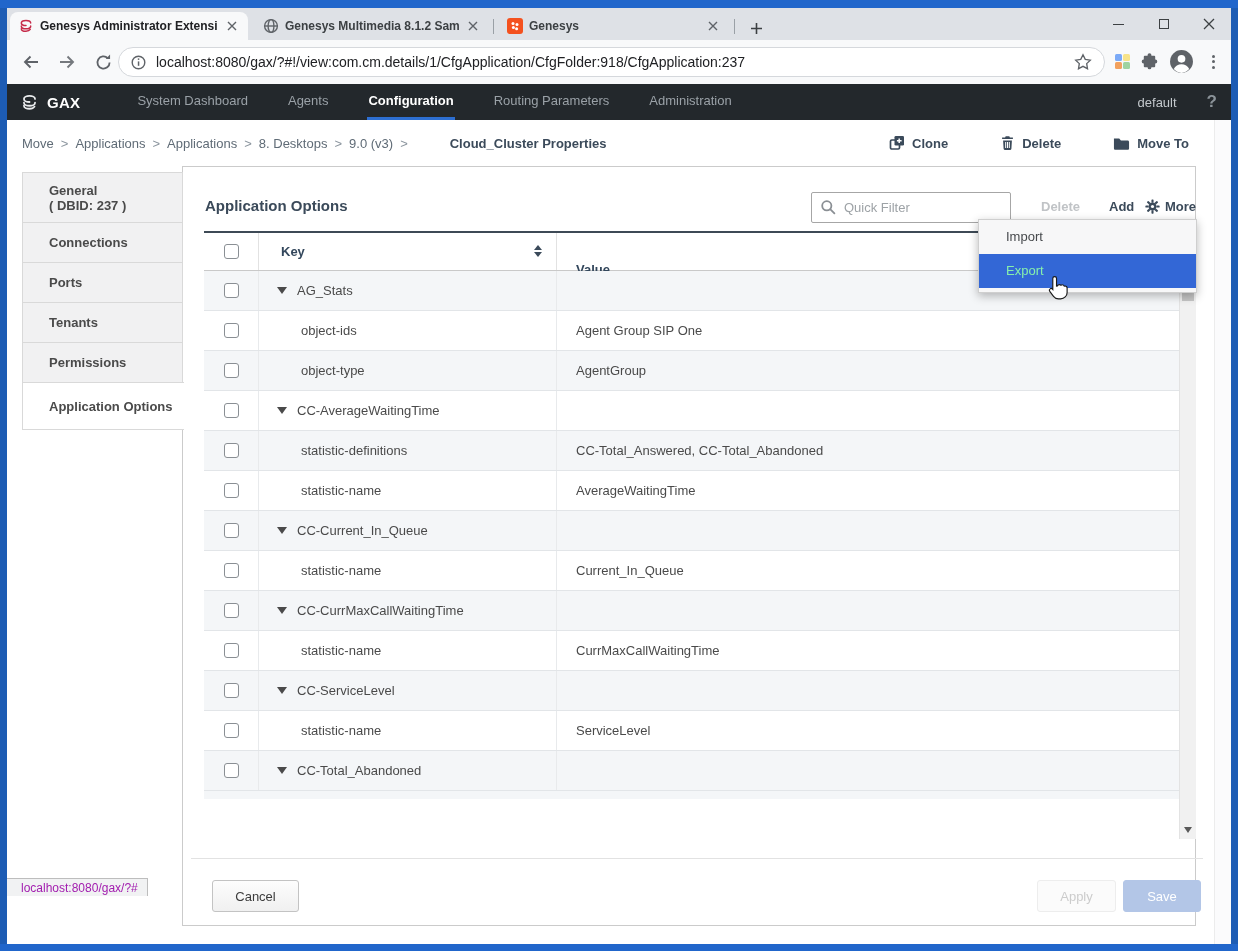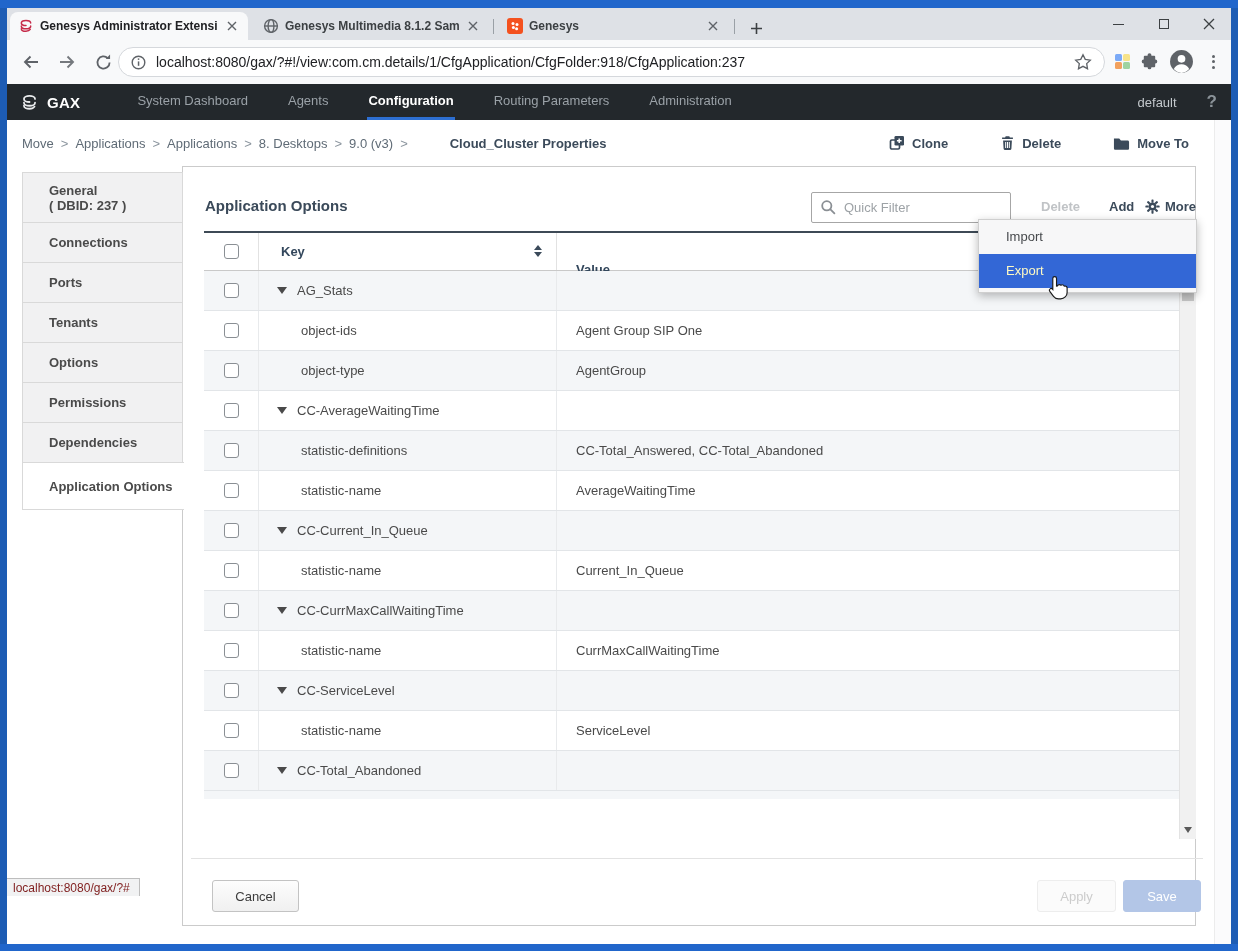--- a/index.html
+++ b/index.html
@@ -102,33 +102,33 @@
   .tri { width:0; height:0; border-left:5px solid transparent; border-right:5px solid transparent; border-top:7px solid #4a4a4a; margin-right:10px; }
   .row-filler { height:8px; background:#f4f6f8; }
   .checkbox { width:15px; height:15px; border:1.5px solid #8a8f94; border-radius:3px; background:#fff; cursor:pointer; }
   .vscroll { position:absolute; right:0; top:0; width:17px; height:568px; background:#f1f1f1; border-left:1px solid #e3e3e3; }
   .vthumb { position:absolute; left:2px; right:2px; top:2px; height:28px; background:#c6c6c6; }
   .varrow { position:absolute; bottom:6px; left:4px; width:0; height:0; border-left:4.5px solid transparent; border-right:4.5px solid transparent; border-top:6px solid #5a5a5a; }
 
   
   .dropdown { position:absolute; left:795px; top:52px; width:219px; background:#f7f7f8; border:1px solid #cfcfcf; box-shadow:0 3px 9px rgba(0,0,0,.28); padding-bottom:4px; z-index:5; }
   .dd-item { height:34px; line-height:34px; padding-left:27px; font-size:13px; color:#46494c; cursor:pointer; }
-  .dd-item.selected { background:#3367d6; color:#fef9c3; }
+  .dd-item.selected { background:#3367d6; color:#86efac; }
   .cursor { position:absolute; left:864px; top:108px; z-index:6; pointer-events:none; }
 
   
   .pfooter { position:absolute; left:8px; top:691px; width:100%; height:69px; border-top:1px solid #e2e2e2; }
   .btn { position:absolute; top:21px; height:32px; border-radius:3px; font-size:13px; font-family:"Liberation Sans",sans-serif; display:flex; align-items:center; justify-content:center; cursor:pointer; }
   .btn-cancel { left:21px; width:87px; background:linear-gradient(#fdfdfd,#f0f0f0); border:1px solid #c3c3c3; color:#3c3c3c; }
   .btn-apply  { left:846px; width:79px; background:#fbfbfb; border:1px solid #ededed; color:#cccccc; cursor:default; }
   .btn-save   { left:932px; width:78px; background:#b3c6e7; border:1px solid #b3c6e7; color:#fff; cursor:default; }
 
   
   .page-scroll { position:absolute; left:1214px; top:120px; width:17px; height:824px; background:#fbfbfc; border-left:1px solid #ececec; }
-  .statusbar { position:absolute; left:7px; top:878px; height:18px; background:#f1f2f3; border:1px solid #bdbdbd; border-left:none; border-bottom:none; padding:2px 9px 0 6px; font-size:12px; color:#7f1d1d; }
+  .statusbar { position:absolute; left:7px; top:878px; height:18px; background:#f1f2f3; border:1px solid #bdbdbd; border-left:none; border-bottom:none; padding:2px 9px 0 14px; font-size:12px; color:#a21caf; }
 </style>
 </head>
 <body>
 
 <div class="app">
   <div class="frame-top"></div>
   <div class="frame-left"></div>
   <div class="frame-right"></div>
   <div class="frame-bottom"></div>
 
@@ -324,27 +324,21 @@
     <div class="side-item">
         <span>Connections</span>
       </div>
     <div class="side-item">
         <span>Ports</span>
       </div>
     <div class="side-item">
         <span>Tenants</span>
       </div>
     <div class="side-item">
-        <span>Options</span>
-      </div>
-    <div class="side-item">
         <span>Permissions</span>
-      </div>
-    <div class="side-item">
-        <span>Dependencies</span>
       </div>
     <div class="side-item active">
         <span>Application Options</span>
       </div>
   </div>
 
   <div class="panel">
     <div class="panel-title">Application Options</div>
 
     <div class="qf-wrap">

